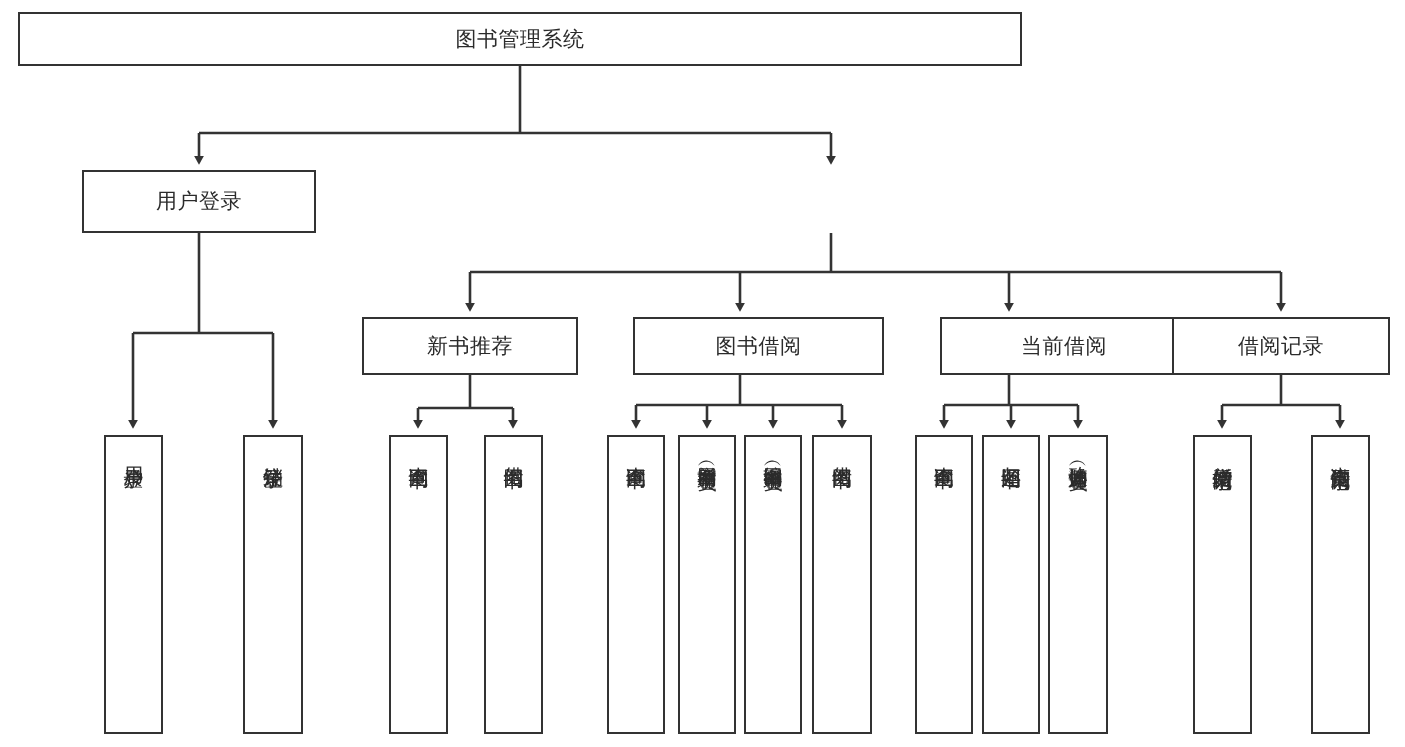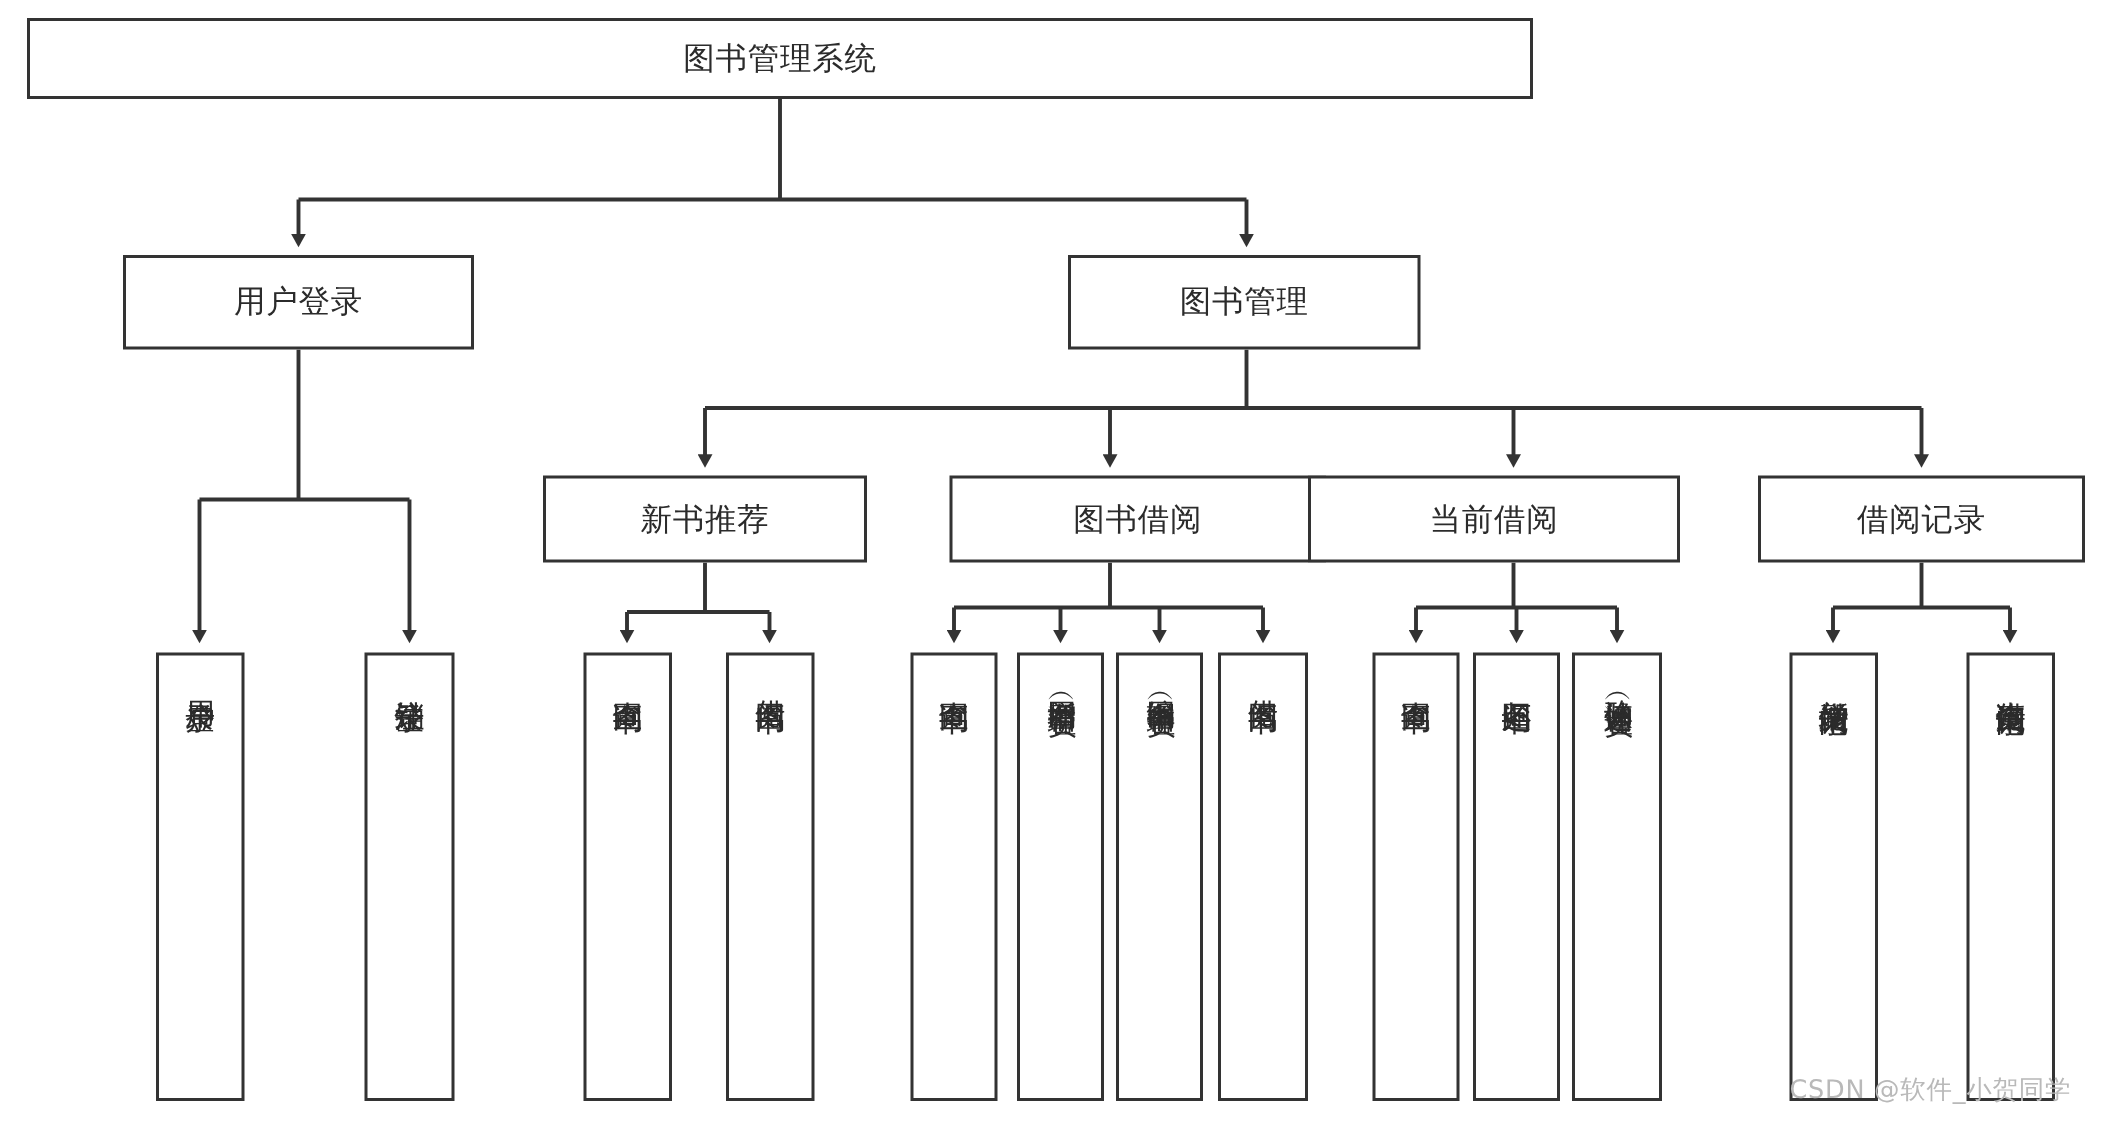--- a/index.html
+++ b/index.html
@@ -128,31 +128,28 @@
     </g>
   </svg>
 
   <div class="node root horizontal" style="left:18px; top:12px; width:1004px; height:54px;">
     <span class="label">图书管理系统</span>
   </div>
 
   <div class="node horizontal" style="left:82px; top:170px; width:234px; height:63px;">
     <span class="label">用户登录</span>
   </div>
-  <div class="node horizontal" style="left:712px; top:170px; width:235px; height:63px;">
-    <span class="label">图书管理</span>
-  </div>
 
   <div class="node horizontal" style="left:362px; top:317px; width:216px; height:58px;">
     <span class="label">新书推荐</span>
   </div>
   <div class="node horizontal" style="left:633px; top:317px; width:251px; height:58px;">
     <span class="label">图书借阅</span>
   </div>
-  <div class="node horizontal" style="left:872px; top:317px; width:248px; height:58px;">
+  <div class="node horizontal" style="left:940px; top:317px; width:248px; height:58px;">
     <span class="label">当前借阅</span>
   </div>
   <div class="node horizontal" style="left:1172px; top:317px; width:218px; height:58px;align-items:center;">
     <span class="label">借阅记录</span>
   </div>
 
   <div class="node vertical" style="left:104px; top:435px; width:59px; height:299px;">
     <span class="label">用户登录</span>
   </div>
   <div class="node vertical" style="left:243px; top:435px; width:60px; height:299px;">
@@ -189,15 +186,14 @@
     <span class="label">确认归还（管理员）</span>
   </div>
 
   <div class="node vertical" style="left:1193px; top:435px; width:59px; height:299px;">
     <span class="label">新增借阅记录</span>
   </div>
   <div class="node vertical" style="left:1311px; top:435px; width:59px; height:299px;">
     <span class="label">查询借阅记录</span>
   </div>
 
-  <div class="watermark" style="left:1193px; top:715px;">CSDN @软件_小贺同学</div>
 
 </div>
 
 </body></html>

